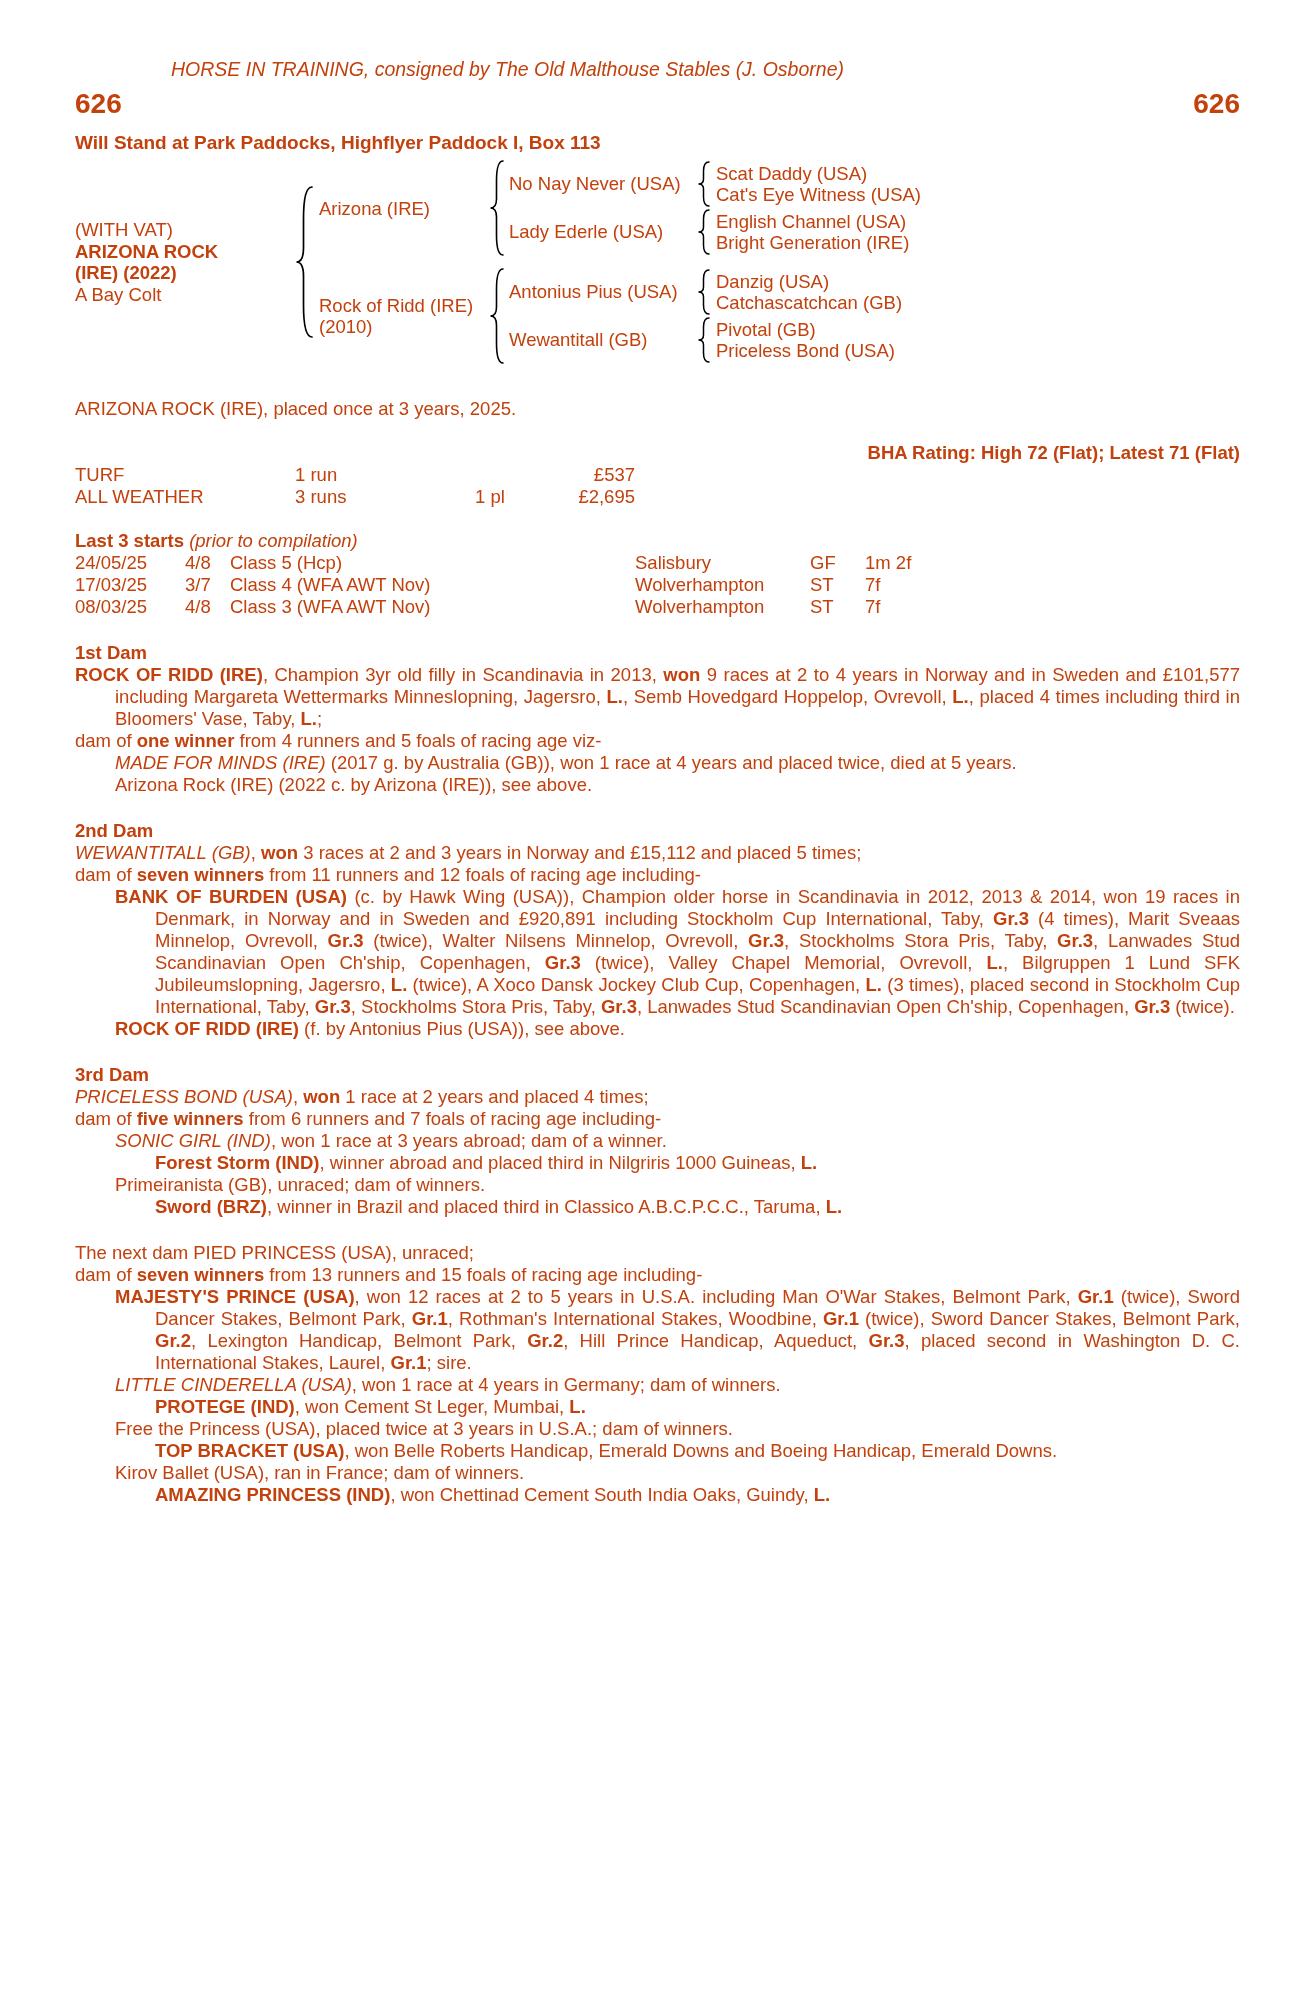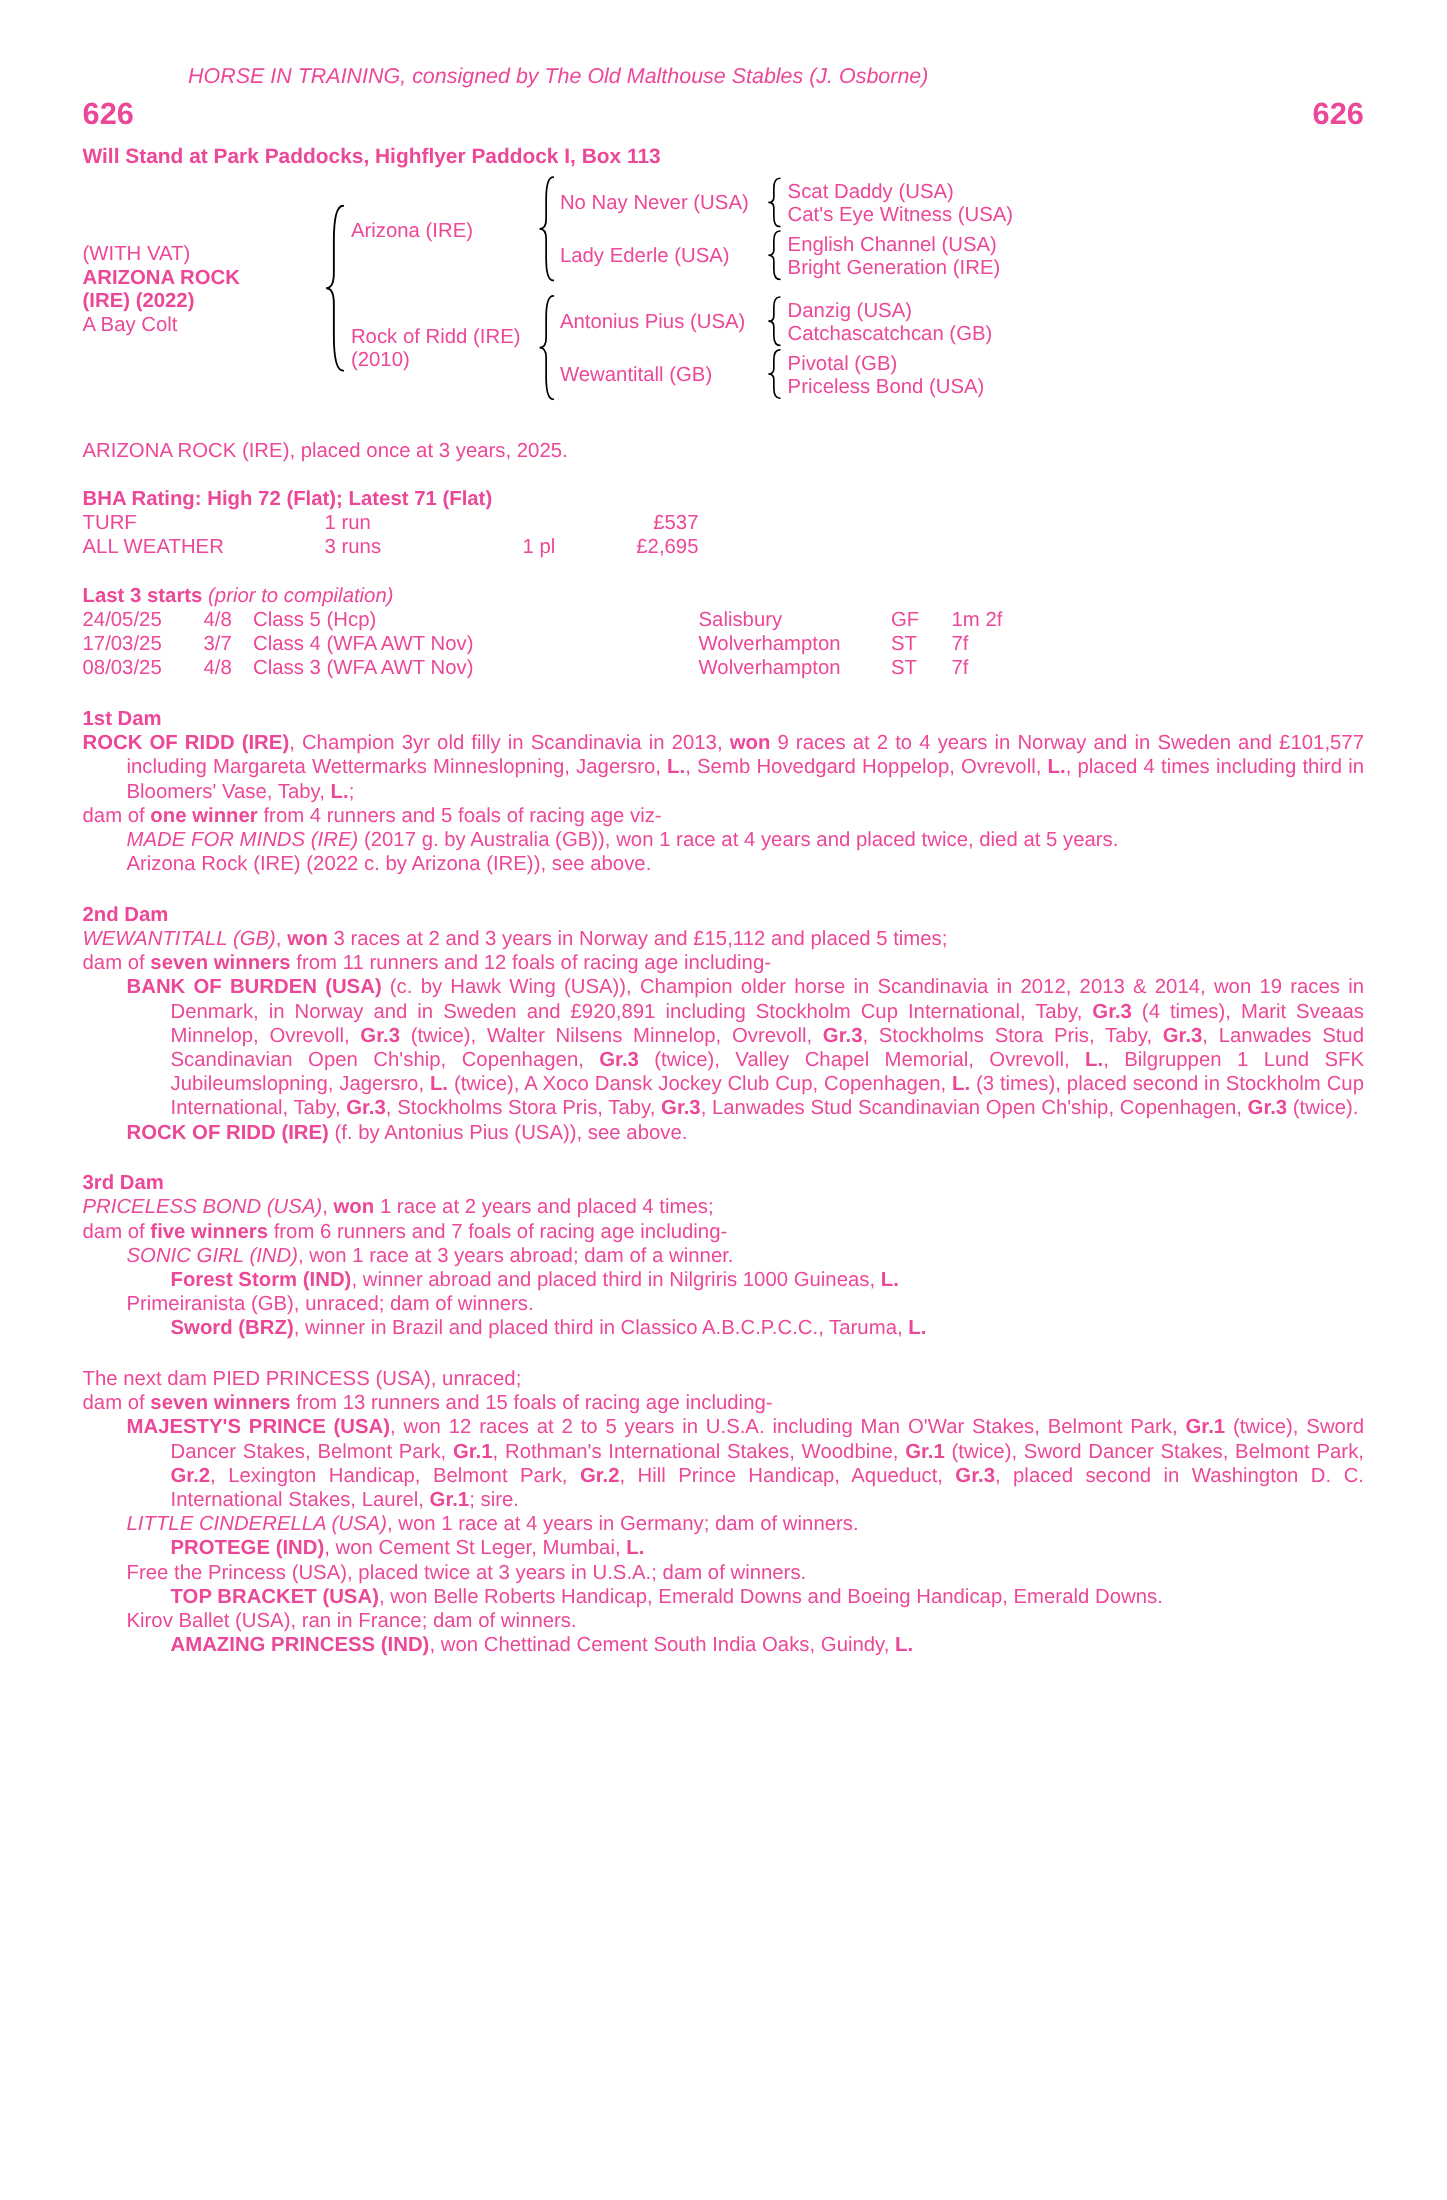--- a/index.html
+++ b/index.html
@@ -1,21 +1,21 @@
 <!DOCTYPE html>
 <html><head>
 <meta charset="utf-8">
 <title>Lot 626</title>
 <style>
   html,body { margin:0; padding:0; background:#ffffff; }
   .page {
     width:1315px; min-height:2000px; box-sizing:border-box;
     padding:58px 75px 40px 75px;
     font-family:"Liberation Sans", sans-serif;
-    font-size:18.5px; line-height:22px; color:#ec4899;
+    font-size:18.5px; line-height:22px; color:#c2410c;
   }
   .consignor { width:865px; text-align:center; font-style:italic; font-size:19.5px; }
   .lot-row { display:flex; justify-content:space-between; align-items:flex-start; margin-top:6px; }
   .lot { font-size:28px; font-weight:700; line-height:36px; }
   .stand { font-weight:700; font-size:19px; margin-top:10px; }
 
   
   .pedigree { display:flex; align-items:center; margin-top:6px; }
   .ped-subject { width:220px; line-height:21.5px; }
   .bold { font-weight:700; }
@@ -27,21 +27,21 @@
   .gen1-unit { display:flex; align-items:center; }
   .gen1-name { width:170px; line-height:21px; }
   .gen2-col { display:flex; flex-direction:column; gap:2px; }
   .gen2-unit { display:flex; align-items:center; }
   .gen2-name { width:188px; }
   .gen3-pair { display:flex; flex-direction:column; justify-content:center; line-height:21px; }
 
   .summary { margin-top:34px; }
 
   .rating { margin-top:22px; }
-  .rating-heading { font-weight:700; }
+  .rating-heading { font-weight:700;text-align:right; }
   .rating-row { display:grid; grid-template-columns:220px 180px 88px 72px; }
   .rt-money { text-align:right; }
 
   .starts { margin-top:22px; }
   .starts-heading .hb { font-weight:700; }
   .starts-heading .hi { font-style:italic; }
   .start-row { display:grid; grid-template-columns:110px 45px 405px 175px 55px 80px; }
 
   .dam-section { margin-top:24px; }
   .sec-heading { font-weight:700; }

